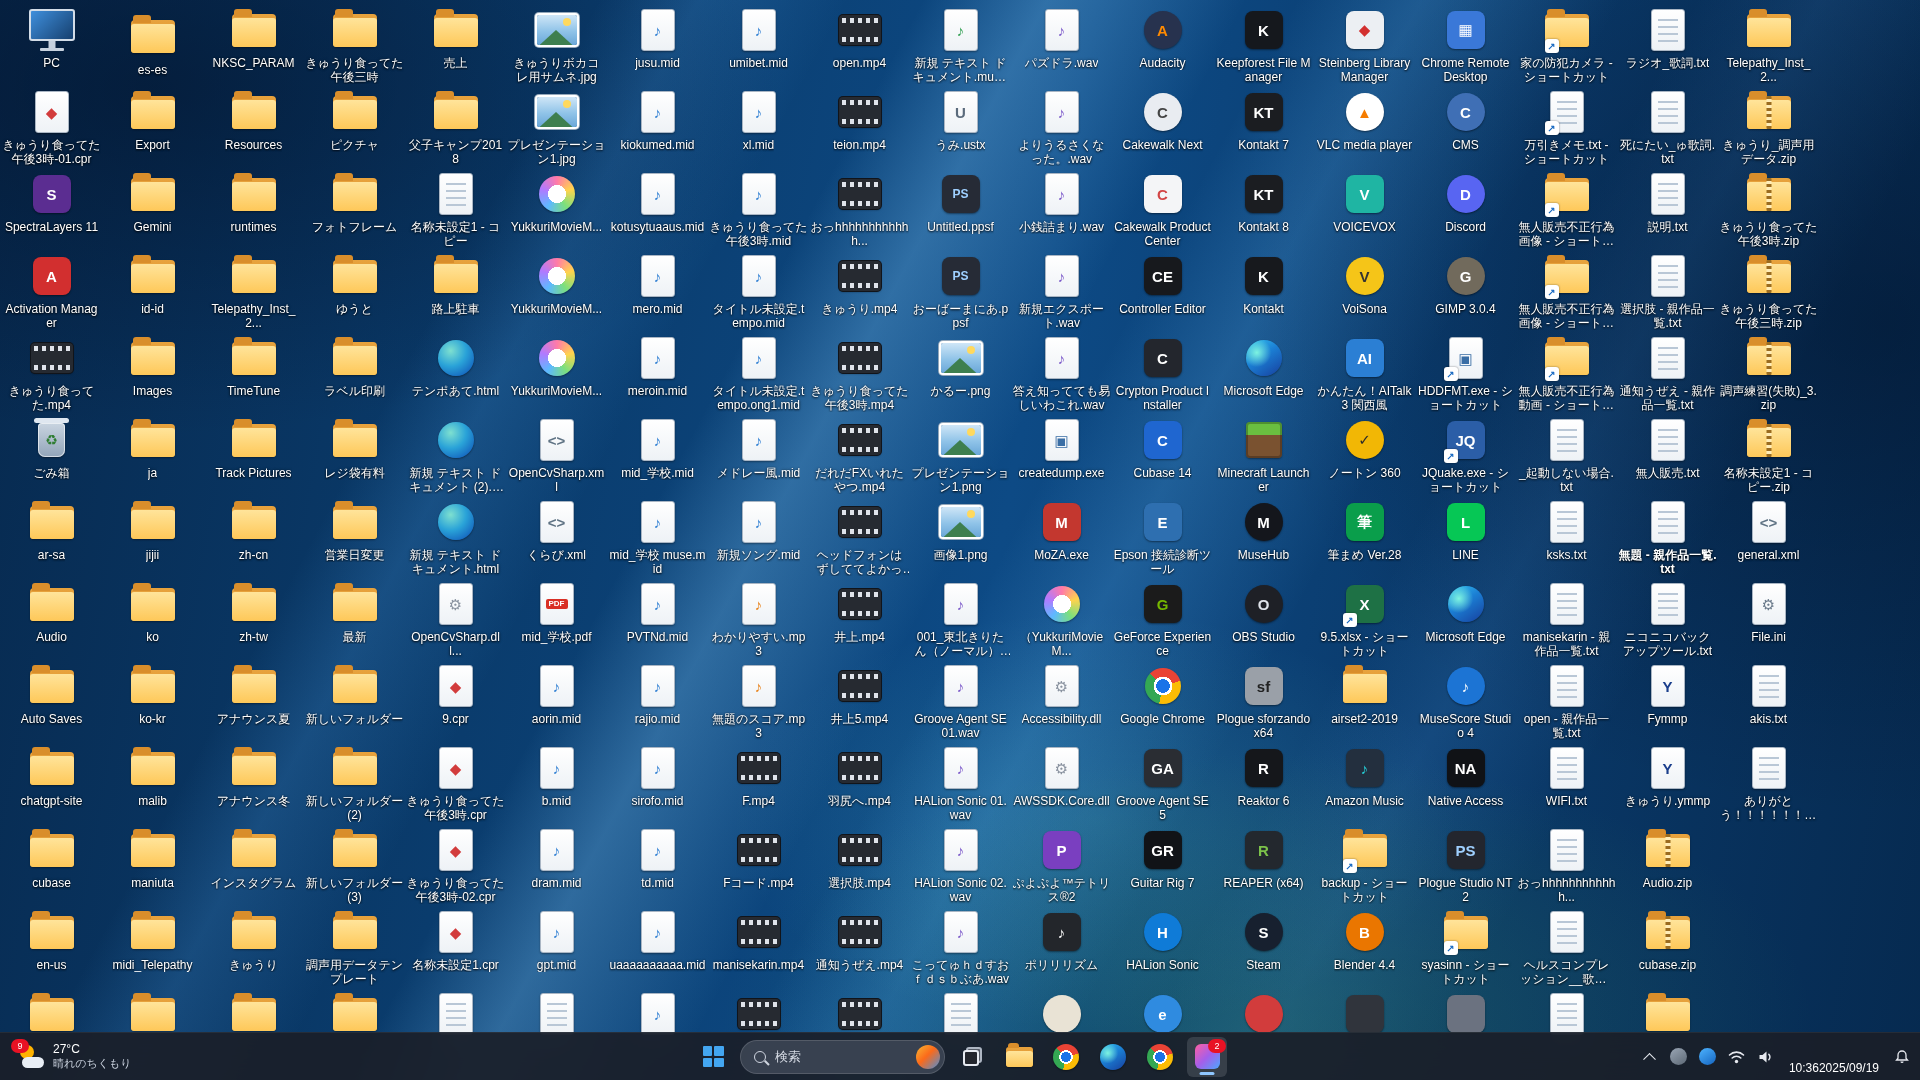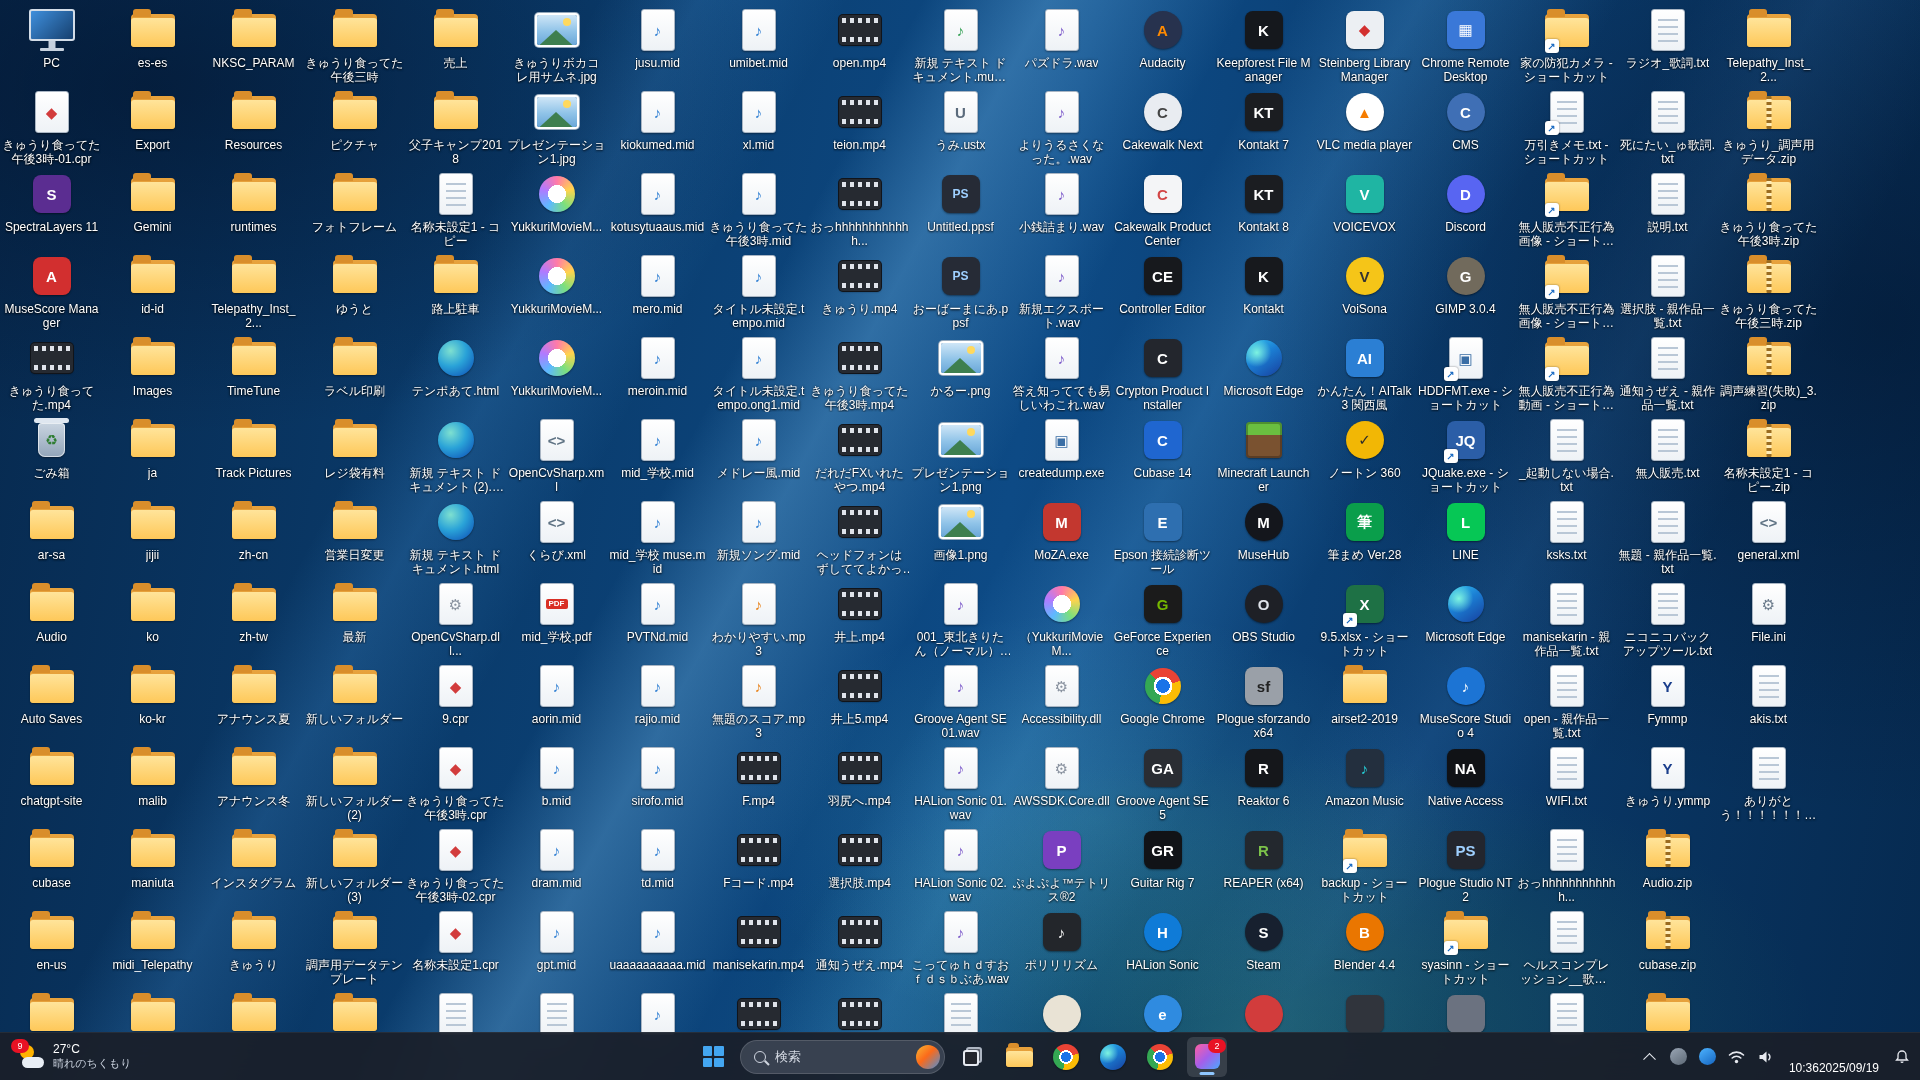--- a/index.html
+++ b/index.html
@@ -174,21 +174,21 @@
       <div class="cell" style="grid-area: 3 / 1;">
         <span class="ibox">
           <span class="ic-app" style="background:#5b2d91">S</span>
         </span>
         <span class="lbl">SpectraLayers 11</span>
       </div>
       <div class="cell" style="grid-area: 4 / 1;">
         <span class="ibox">
           <span class="ic-app" style="background:#d22f2f">A</span>
         </span>
-        <span class="lbl">MuseScore Manager</span>
+        <span class="lbl">Activation Manager</span>
       </div>
       <div class="cell" style="grid-area: 5 / 1;">
         <span class="ibox">
           <span class="ic-film"></span>
         </span>
         <span class="lbl">きゅうり食ってた.mp4</span>
       </div>
       <div class="cell" style="grid-area: 6 / 1;">
         <span class="ibox">
           <span class="ic-bin"></span>
@@ -230,21 +230,21 @@
           <span class="ic-folder"></span>
         </span>
         <span class="lbl">en-us</span>
       </div>
       <div class="cell" style="grid-area: 13 / 1;">
         <span class="ibox">
           <span class="ic-folder"></span>
         </span>
         <span class="lbl"></span>
       </div>
-      <div class="cell" style="grid-area: 1 / 2;">
+      <div class="cell" style="grid-area: 1 / 2; justify-content: center;">
         <span class="ibox">
           <span class="ic-folder"></span>
         </span>
         <span class="lbl">es-es</span>
       </div>
       <div class="cell" style="grid-area: 2 / 2;">
         <span class="ibox">
           <span class="ic-folder"></span>
         </span>
         <span class="lbl">Export</span>
@@ -1546,21 +1546,21 @@
           <span class="ic-doc lines"></span>
         </span>
         <span class="lbl">通知うぜえ - 親作品一覧.txt</span>
       </div>
       <div class="cell" style="grid-area: 6 / 17;">
         <span class="ibox">
           <span class="ic-doc lines"></span>
         </span>
         <span class="lbl">無人販売.txt</span>
       </div>
-      <div class="cell" style="grid-area: 7 / 17;">
+      <div class="cell" style="grid-area: 7 / 17; font-weight: bold;">
         <span class="ibox">
           <span class="ic-doc lines"></span>
         </span>
         <span class="lbl">無題 - 親作品一覧.txt</span>
       </div>
       <div class="cell" style="grid-area: 8 / 17;">
         <span class="ibox">
           <span class="ic-doc lines"></span>
         </span>
         <span class="lbl">ニコニコバックアップツール.txt</span>

